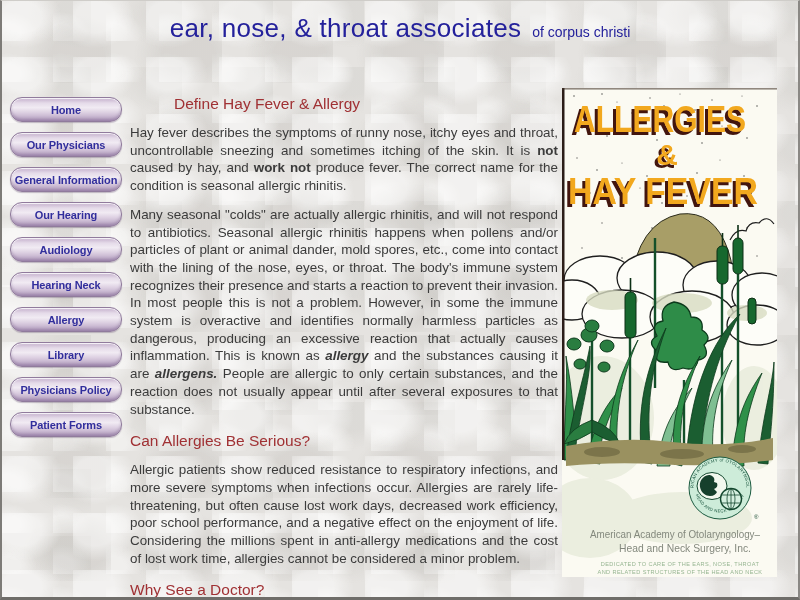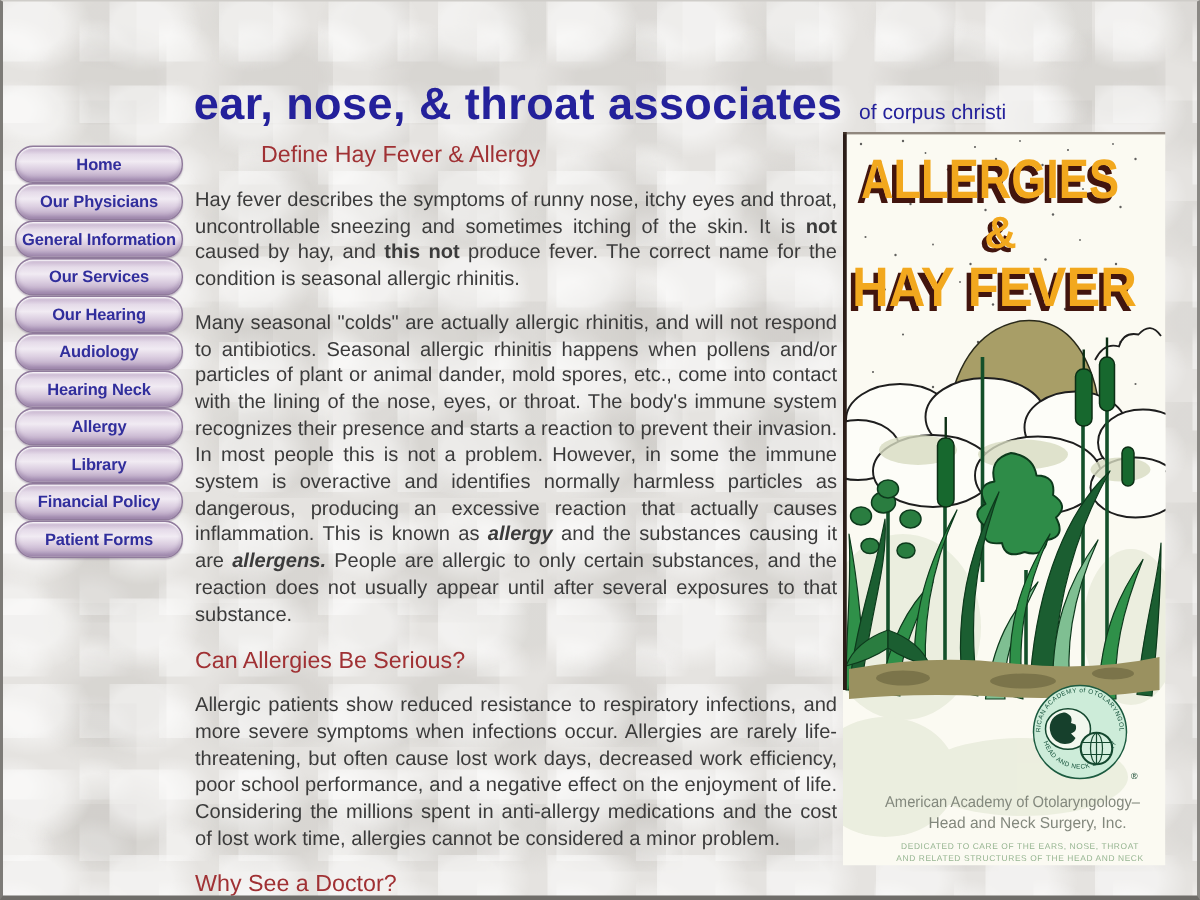--- a/index.html
+++ b/index.html
@@ -13,25 +13,25 @@
       radial-gradient(ellipse at 15% 80%, rgba(255,255,255,.42) 0 20%, rgba(255,255,255,0) 45%),
       radial-gradient(ellipse at 85% 20%, rgba(198,196,191,.28) 0 20%, rgba(198,196,191,0) 45%);
     background-size:73px 57px, 111px 83px, 53px 41px, 91px 67px;
   }
   .frame{position:absolute;inset:0;pointer-events:none;
     border-left:2px solid #7d7b77;border-right:2px solid #8a8884;
     border-bottom:3px solid #6f6d69;border-top:1px solid #cfcdc9;}
   
   .page-header{position:absolute;top:13px;left:0;right:0;
     display:flex;justify-content:center;align-items:baseline;gap:11px;}
-  .page-title{font-size:30px;font-weight:bold;color:#24219b;letter-spacing:.3px;margin-top:40px;}
+  .page-title{font-size:26px;font-weight:normal;color:#24219b;letter-spacing:.3px;}
   .page-subtitle{font-size:14px;color:#24219b;text-align:right;}
   
   .sidebar{position:absolute;left:10px;top:97px;width:112px;}
-  .nav-btn{height:23px;margin-bottom:0;border-radius:12px;
+  .nav-btn{height:23px;margin-bottom:10px;border-radius:12px;
     display:flex;align-items:center;justify-content:center;cursor:pointer;
     background:linear-gradient(180deg,#c2adca 0%,#e5dbe9 22%,#f1ebf3 42%,#dccfe1 64%,#b29cbe 100%);
     border:1px solid #907b9c;
     box-shadow:inset 0 1px 1px rgba(255,255,255,.9), inset 0 -2px 3px rgba(118,93,134,.40), 0 1px 1px rgba(96,78,108,.35);
     font-size:11px;font-weight:bold;color:#312e9c;letter-spacing:-0.1px;white-space:nowrap;}
   
   .article{position:absolute;left:130px;top:95px;width:428px;}
   .article h2{font-size:15.5px;font-weight:400;color:#a03134;margin:14px 0 11px 0;}
   .article h2.first{margin-top:0;margin-left:44px;}
   .article p{font-size:13.4px;line-height:17.7px;color:#3b3b3b;text-align:justify;margin:0 0 11px 0;}
@@ -46,33 +46,32 @@
 
 <div class="page-header">
   <span class="page-title">ear, nose, &amp; throat associates</span>
   <span class="page-subtitle">of corpus christi</span>
 </div>
 
 <nav class="sidebar">
   <a class="nav-btn">Home</a>
   <a class="nav-btn">Our Physicians</a>
   <a class="nav-btn">General Information</a>
-  <a class="nav-btn">Our Services</a>
   <a class="nav-btn">Our Hearing</a>
   <a class="nav-btn">Audiology</a>
   <a class="nav-btn">Hearing Neck</a>
   <a class="nav-btn">Allergy</a>
   <a class="nav-btn">Library</a>
-  <a class="nav-btn">Financial Policy</a>
+  <a class="nav-btn">Physicians Policy</a>
   <a class="nav-btn">Patient Forms</a>
 </nav>
 
 <main class="article">
   <h2 class="first">Define Hay Fever &amp; Allergy</h2>
-  <p><span>Hay fever describes the symptoms of runny nose, itchy eyes and throat, uncontrollable sneezing and sometimes itching of the skin. It is </span><span class="seg-b">not</span><span> caused by hay, and </span><span class="seg-b">this not</span><span> produce fever. The correct name for the condition is seasonal allergic rhinitis.</span></p>
+  <p><span>Hay fever describes the symptoms of runny nose, itchy eyes and throat, uncontrollable sneezing and sometimes itching of the skin. It is </span><span class="seg-b">not</span><span> caused by hay, and </span><span class="seg-b">work not</span><span> produce fever. The correct name for the condition is seasonal allergic rhinitis.</span></p>
   <p><span>Many seasonal "colds" are actually allergic rhinitis, and will not respond to antibiotics. Seasonal allergic rhinitis happens when pollens and/or particles of plant or animal dander, mold spores, etc., come into contact with the lining of the nose, eyes, or throat. The body's immune system recognizes their presence and starts a reaction to prevent their invasion. In most people this is not a problem. However, in some the immune system is overactive and identifies normally harmless particles as dangerous, producing an excessive reaction that actually causes inflammation. This is known as </span><span class="seg-bi">allergy</span><span> and the substances causing it are </span><span class="seg-bi">allergens.</span><span> People are allergic to only certain substances, and the reaction does not usually appear until after several exposures to that substance.</span></p>
   <h2>Can Allergies Be Serious?</h2>
   <p><span>Allergic patients show reduced resistance to respiratory infections, and more severe symptoms when infections occur. Allergies are rarely life-threatening, but often cause lost work days, decreased work efficiency, poor school performance, and a negative effect on the enjoyment of life. Considering the millions spent in anti-allergy medications and the cost of lost work time, allergies cannot be considered a minor problem.</span></p>
   <h2>Why See a Doctor?</h2>
 
 </main>
 
 <aside class="brochure">
 <svg width="215" height="489" viewBox="0 0 215 489" xmlns="http://www.w3.org/2000/svg">
 

